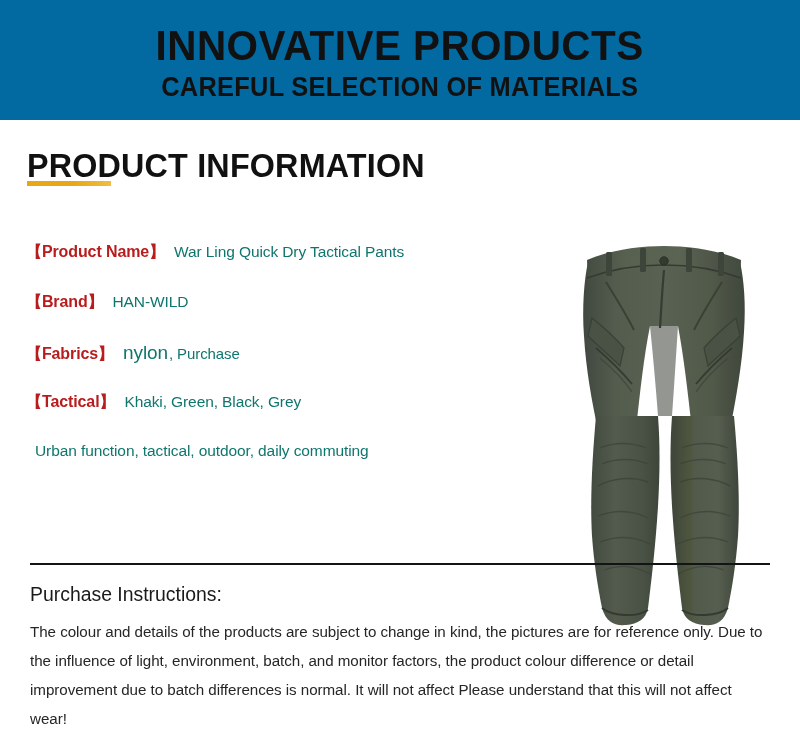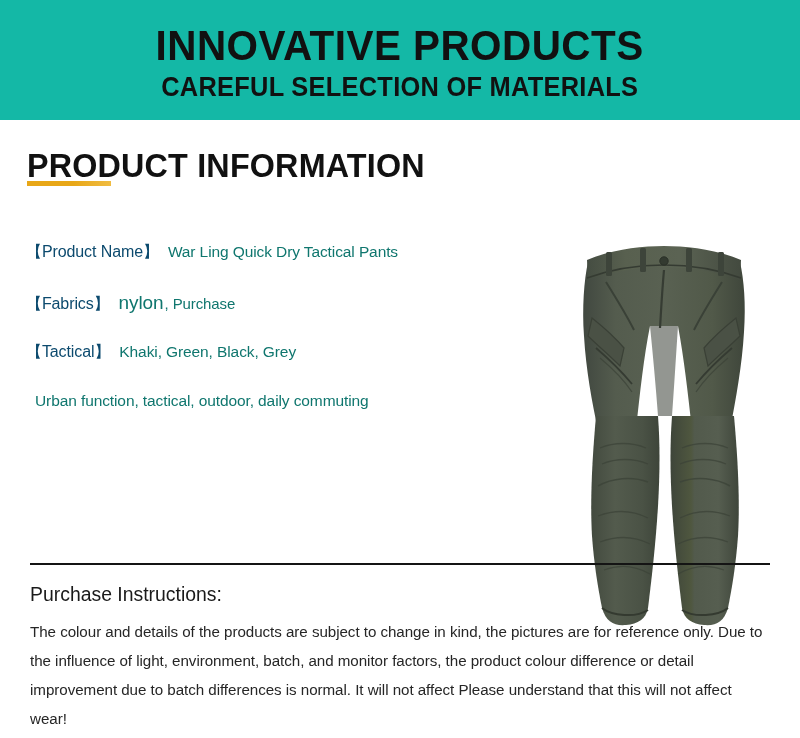--- a/index.html
+++ b/index.html
@@ -12,21 +12,21 @@
     background: #ffffff;
     font-family: "Liberation Sans", sans-serif;
     overflow: hidden;
     position: relative;
   }
 
   
   .banner {
     width: 800px;
     height: 120px;
-    background: #14b8a6;
+    background: #0369a1;
     display: flex;
     flex-direction: column;
     align-items: center;
     justify-content: center;
     box-sizing: border-box;
     padding-top: 6px;
   }
   .banner-title {
     font-family: "Liberation Sans Narrow", "Liberation Sans", sans-serif;
     font-size: 43px;
@@ -87,22 +87,22 @@
   }
   .spec-row {
     display: flex;
     align-items: baseline;
     height: 50px;
     white-space: nowrap;
   }
   .spec-label {
     font-family: "Liberation Sans Narrow", "Liberation Sans", sans-serif;
     font-size: 16px;
-    font-weight: normal;
-    color: #0c4a6e;
+    font-weight: bold;
+    color: #b91c1c;
     letter-spacing: -0.1px;
   }
   .spec-value {
     font-family: "Liberation Sans", sans-serif;
     font-size: 15.5px;
     font-weight: normal;
     color: #0f766e;
     margin-left: 9px;
     letter-spacing: -0.1px;
   }
@@ -179,20 +179,24 @@
   <div class="section-title">PRODUCT INFORMATION</div>
   <div class="title-underline"></div>
 
   <div class="specs">
 
     <div class="spec-row">
       <span class="spec-label">【Product Name】</span>
       <span class="spec-value">War Ling Quick Dry Tactical Pants</span>
     </div>
 
+    <div class="spec-row">
+      <span class="spec-label">【Brand】</span>
+      <span class="spec-value">HAN-WILD</span>
+    </div>
 
     <div class="spec-row">
       <span class="spec-label">【Fabrics】</span>
       <span class="spec-value big">nylon</span>
       <span class="spec-value small-tail">, Purchase</span>
     </div>
 
     <div class="spec-row">
       <span class="spec-label">【Tactical】</span>
       <span class="spec-value">Khaki, Green, Black, Grey</span>

